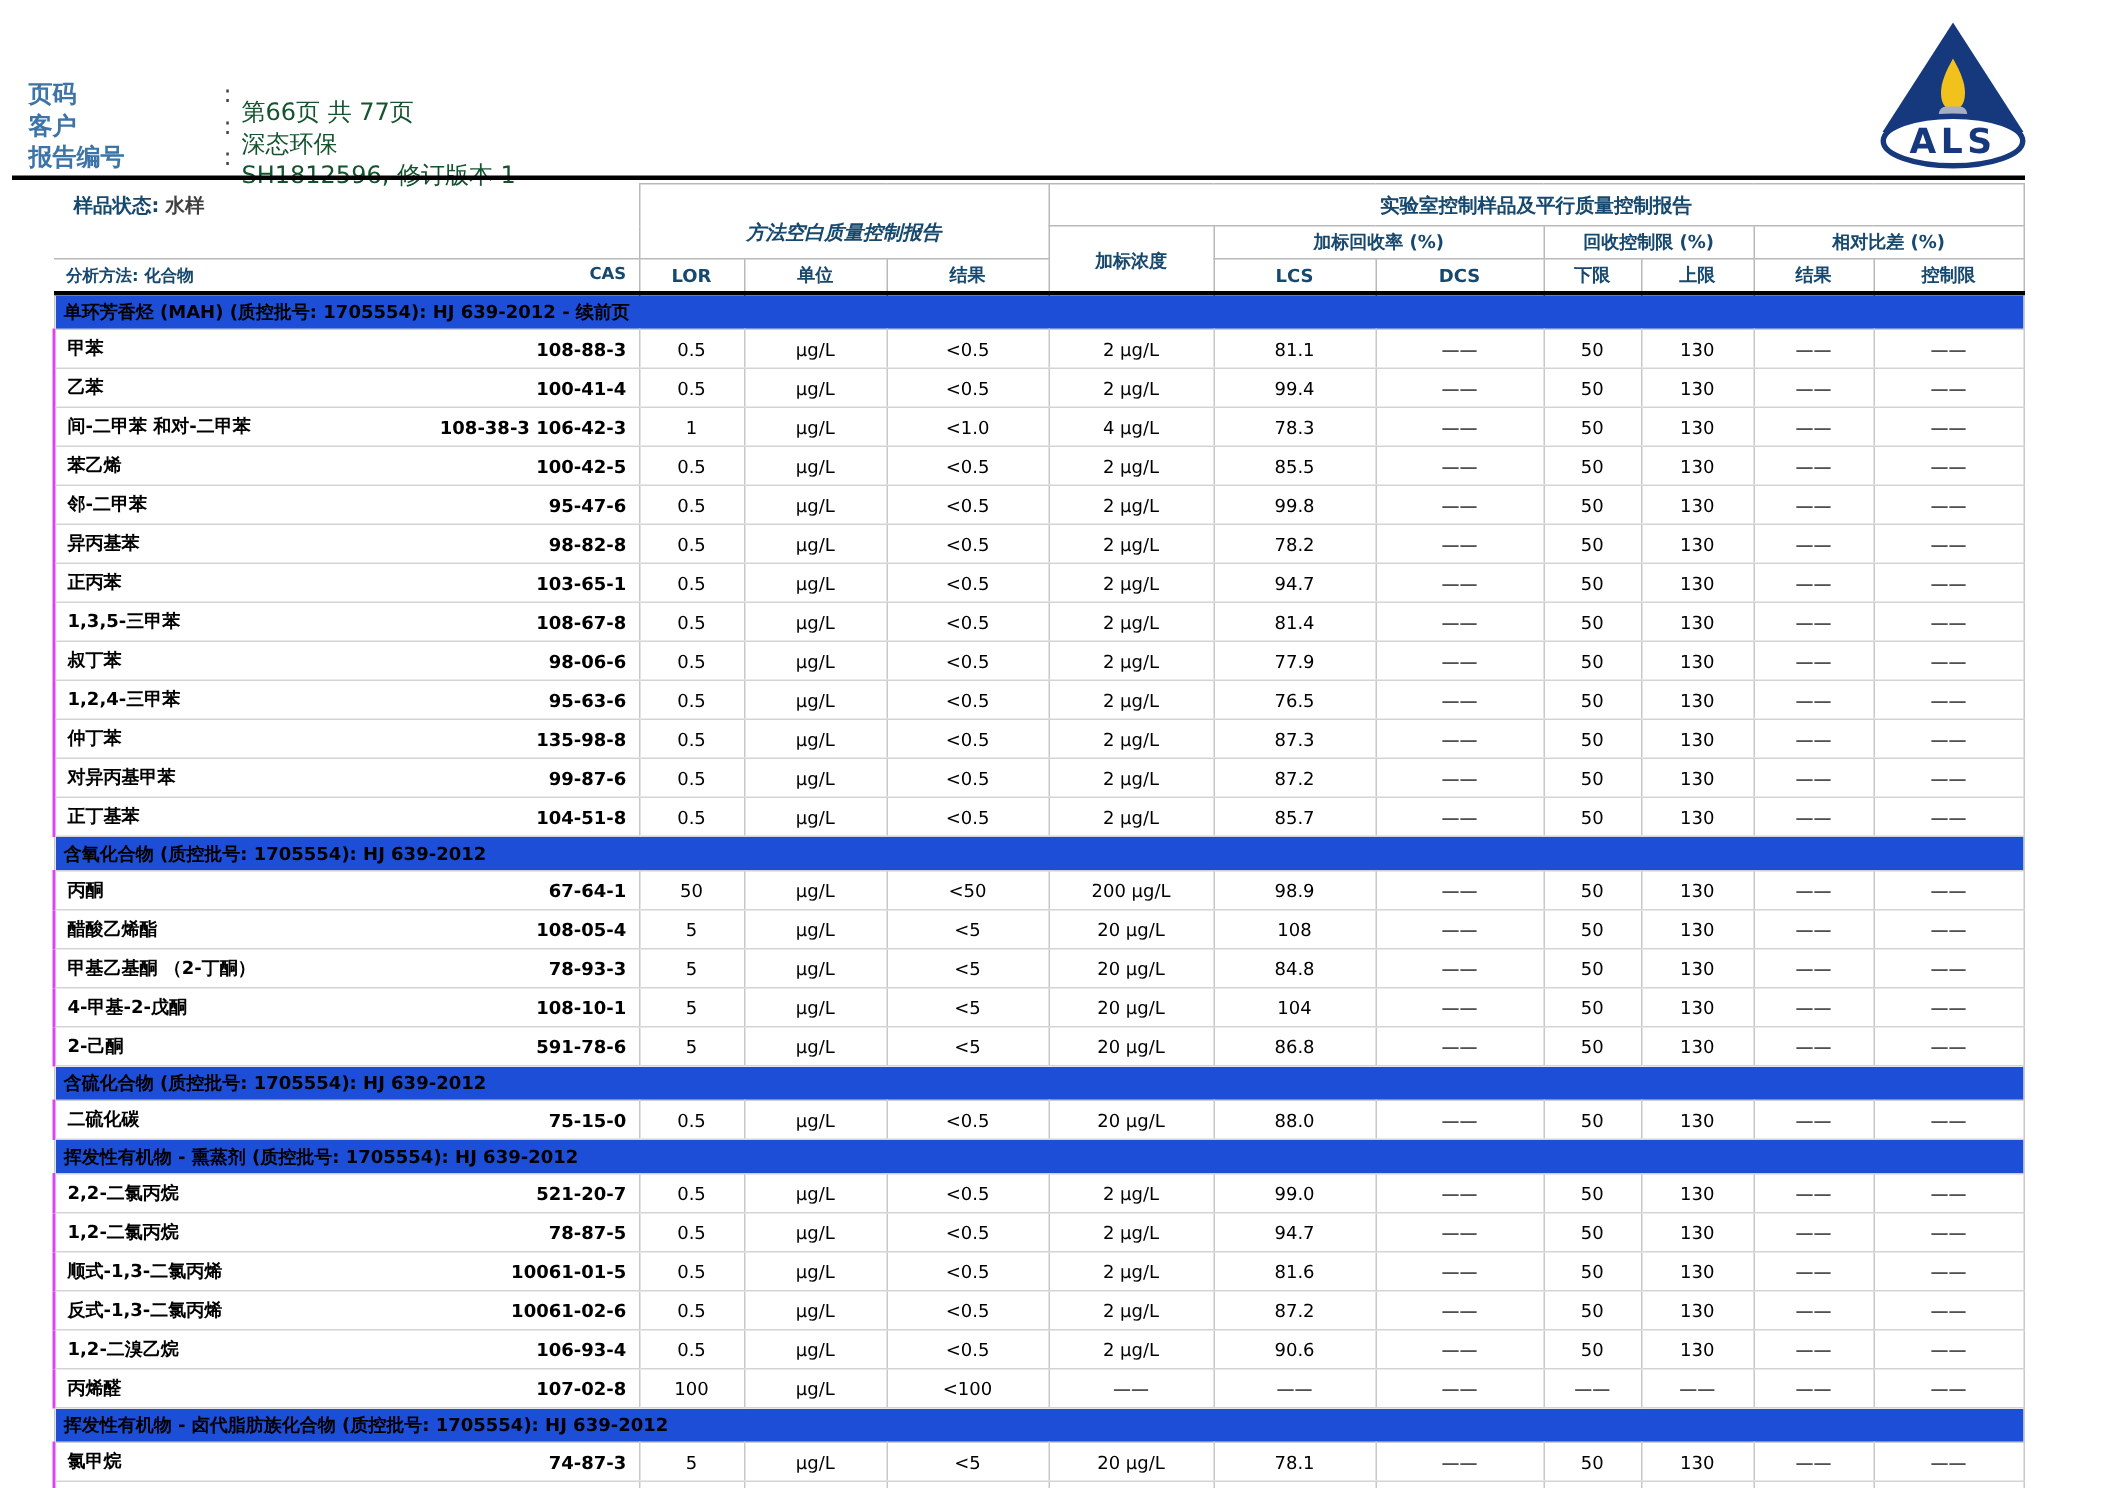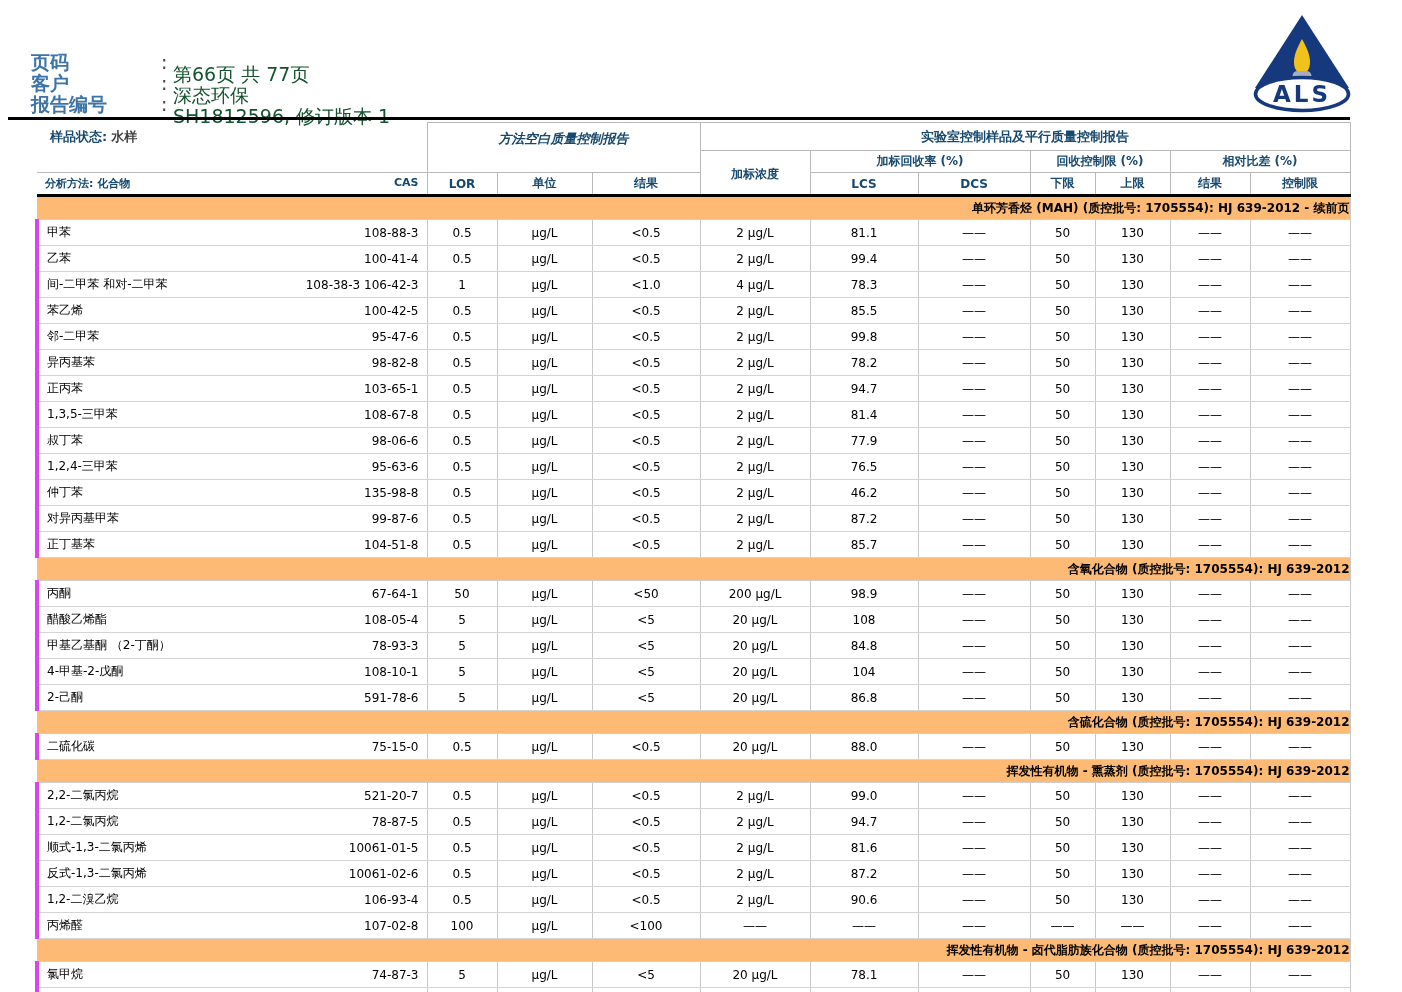--- a/index.html
+++ b/index.html
@@ -4,21 +4,21 @@
 <style>
   html,body{margin:0;padding:0;}
   body{
     width:1402px;height:992px;background:#ffffff;
     font-family:"DejaVu Sans","Liberation Sans",sans-serif;
     position:relative;color:#000;
   }
   .page{position:absolute;inset:0;}
 
   
-  .meta{position:absolute;left:31px;top:52px;font-size:19px;}
+  .meta{position:absolute;left:19px;top:52px;font-size:16px;}
   .meta-row{display:flex;height:21px;line-height:21px;}
   .meta-label{width:130px;color:#3c74a8;font-weight:bold;}
   .meta-colon{width:12px;color:#444;}
   .meta-value{color:#14532d;margin-top:12px;}
 
   
   .logo{position:absolute;left:1252px;top:12px;width:100px;height:102px;}
 
   
   .topline{position:absolute;left:8px;top:117px;width:1342px;height:3px;background:#000;}
@@ -27,41 +27,41 @@
   .tablewrap{position:absolute;left:35px;top:122px;width:1313px;}
   table{border-collapse:collapse;table-layout:fixed;width:1313px;font-size:12px;}
   td{overflow:hidden;white-space:nowrap;}
 
   
   .hbox{border:1px solid #b9b9b9;color:#17486e;font-weight:bold;text-align:center;vertical-align:middle;}
   .noborder{border:none;}
   .samplestatus{vertical-align:top;padding:5px 0 0 13px;text-align:left;font-size:13px;}
   .samplestatus .lab{color:#17486e;font-weight:bold;}
   .samplestatus .val{color:#404040;font-weight:bold;}
-  .blankhdr{vertical-align:top;padding-top:7px;font-style:italic;font-size:13px;}
+  .blankhdr{vertical-align:top;padding-top:23px;font-style:italic;font-size:13px;}
   .labhdr{font-size:13px;}
   .spikehdr{vertical-align:top;padding-top:15px;}
   .analytehdr{border-left:none;text-align:left;font-size:11px;padding:0 8px;}
   .analytehdr .inner{display:flex;justify-content:space-between;}
   tr.h1 td{height:25px;}
   tr.h2 td{height:19px;}
   tr.h3 td{height:19px;}
 
   
   tr.section td{
-    background:#fdba74;height:22px;font-weight:bold;color:#000;
-    padding:0 0 0 6px;text-align:right;
+    background:#1d4ed8;height:22px;font-weight:bold;color:#000;
+    padding:0 0 0 6px;text-align:left;
     border-top:1px solid #cfcfcf;border-bottom:1px solid #cfcfcf;
     border-left:1px solid #c8c8c8;border-right:1px solid #c8c8c8;
   }
   tr.firstsection td{border-top:3px solid #000;}
   tr.data td{height:23px;border-bottom:1px solid #d4d4d4;}
   tr.data td.num{text-align:center;border-left:1px solid #c8c8c8;}
   tr.data td:last-child{border-right:1px solid #c8c8c8;}
-  td.name-cell{padding:0 8px;border-left:4px solid #d946ef;}
+  td.name-cell{padding:0 8px;border-left:2px solid #d946ef;font-weight:bold;}
   td.name-cell .inner{display:flex;justify-content:space-between;align-items:center;}
 </style>
 </head>
 <body>
 
 <div class="page">
 
   <div class="meta">
     <div class="meta-row">
       <span class="meta-label">页码</span>
@@ -326,21 +326,21 @@
             <td class="name-cell">
               <span class="inner">
                 <span>仲丁苯</span>
                 <span>135-98-8</span>
               </span>
             </td>
             <td class="num">0.5</td>
             <td class="num">μg/L</td>
             <td class="num">&lt;0.5</td>
             <td class="num">2 μg/L</td>
-            <td class="num">46.2</td>
+            <td class="num">87.3</td>
             <td class="num">——</td>
             <td class="num">50</td>
             <td class="num">130</td>
             <td class="num">——</td>
             <td class="num">——</td>
           </tr>
           <tr class="data">
             <td class="name-cell">
               <span class="inner">
                 <span>对异丙基甲苯</span>

